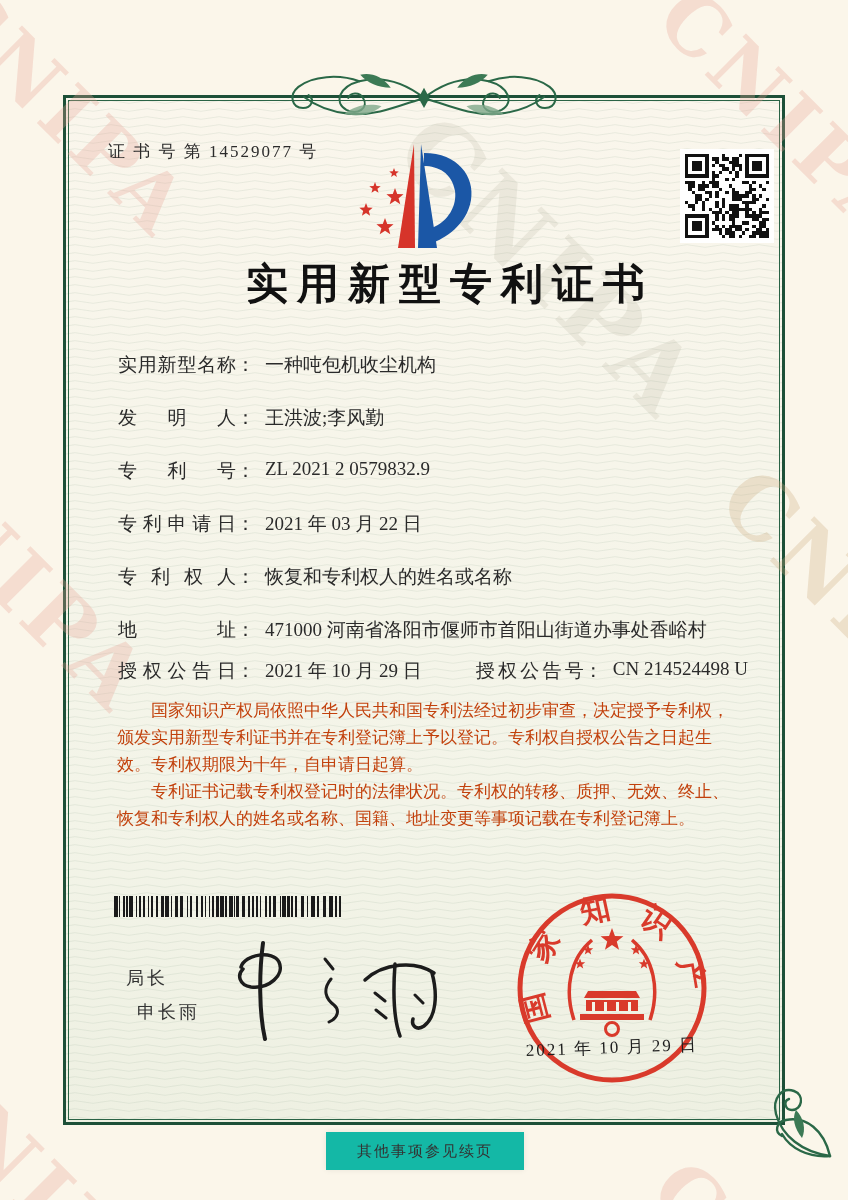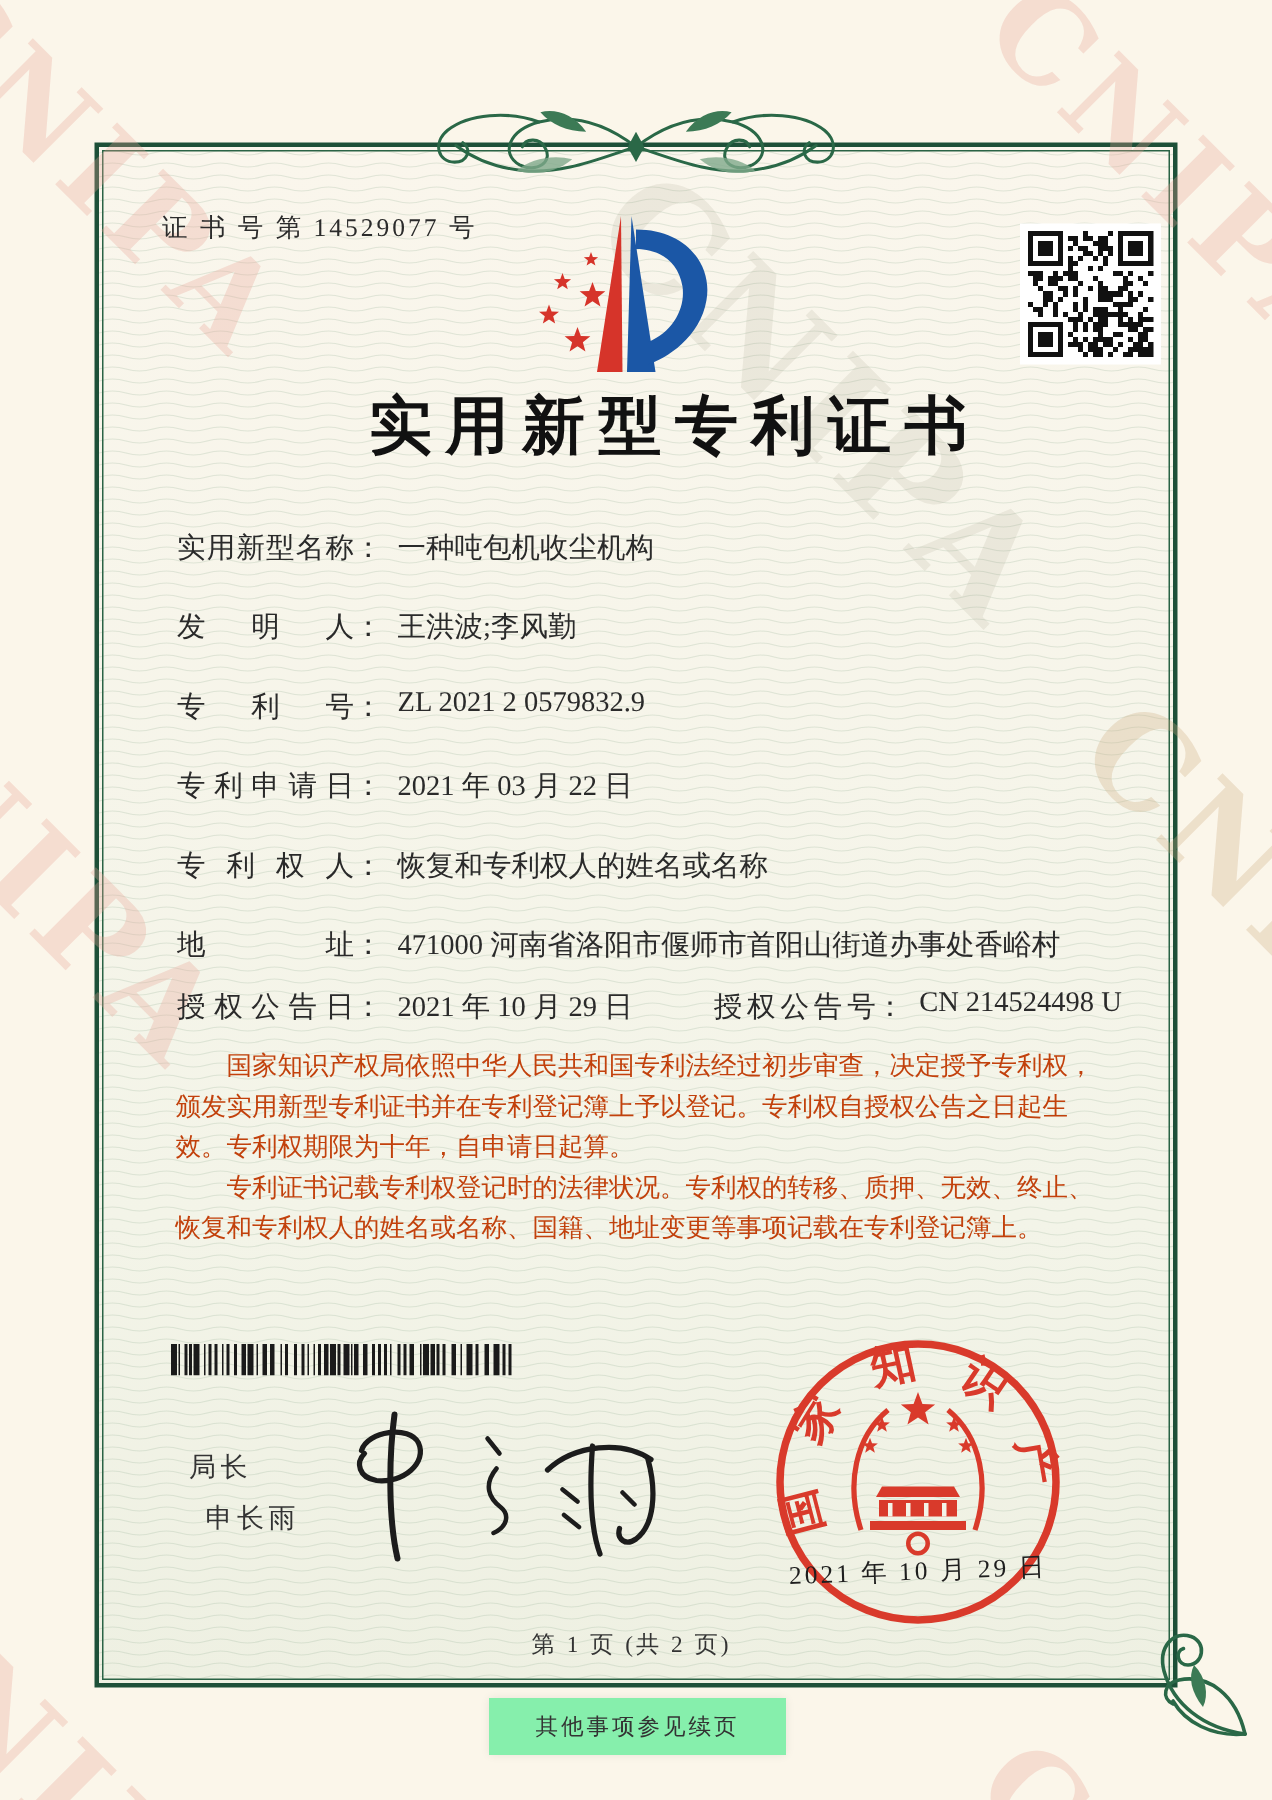--- a/index.html
+++ b/index.html
@@ -48,21 +48,21 @@
             font-family:"Liberation Sans","DejaVu Sans",sans-serif;margin-left:11px;}
   .signature{position:absolute;left:225px;top:933px;width:230px;height:112px;}
 
   .seal{position:absolute;left:512px;top:888px;width:200px;height:200px;}
   .seal-date{position:absolute;left:512px;top:1036px;width:200px;text-align:center;font-size:17px;
              letter-spacing:2px;color:#1e1e1e;transform:rotate(-2deg);}
 
   .page-info{position:absolute;left:63px;top:1086px;width:716px;text-align:center;font-size:15.5px;
              letter-spacing:2px;color:#333;}
 
-  .note-box{position:absolute;left:326px;top:1132px;width:198px;height:38px;background:#86efac;
+  .note-box{position:absolute;left:326px;top:1132px;width:198px;height:38px;background:#14b8a6;
             box-shadow:0 0 6px rgba(0,0,0,0.08);display:flex;align-items:center;justify-content:center;
             font-size:15px;letter-spacing:2px;color:#333;}
 
   .ornament-top{position:absolute;left:267px;top:66px;width:314px;height:62px;z-index:2;}
   .ornament-corner{position:absolute;left:742px;top:1076px;width:92px;height:84px;z-index:2;}
 </style>
 </head>
 <body>
 
 <div class="wm pink" style="left:-18px;top:-38px;font-size:80px;">CNIPA</div>
@@ -680,17 +680,16 @@
         <rect x="104" y="114" width="3" height="9" fill="#f3f4e8"></rect>
         <rect x="116" y="114" width="3" height="9" fill="#f3f4e8"></rect>
       </g>
       <circle cx="100" cy="141" r="6.5" fill="none" stroke-width="3"></circle>
       <path d="M62,132 C52,102 58,70 80,52" fill="none" stroke-width="3.5"></path>
       <path d="M138,132 C148,102 142,70 120,52" fill="none" stroke-width="3.5"></path>
     </g>
   </svg>
   <div class="seal-date">2021 年 10 月 29 日</div>
 
-  <div class="page-info">第 1 页 (共 2 页)</div>
 
   <div class="note-box">其他事项参见续页</div>
 
 </div>
 
 </body></html>

